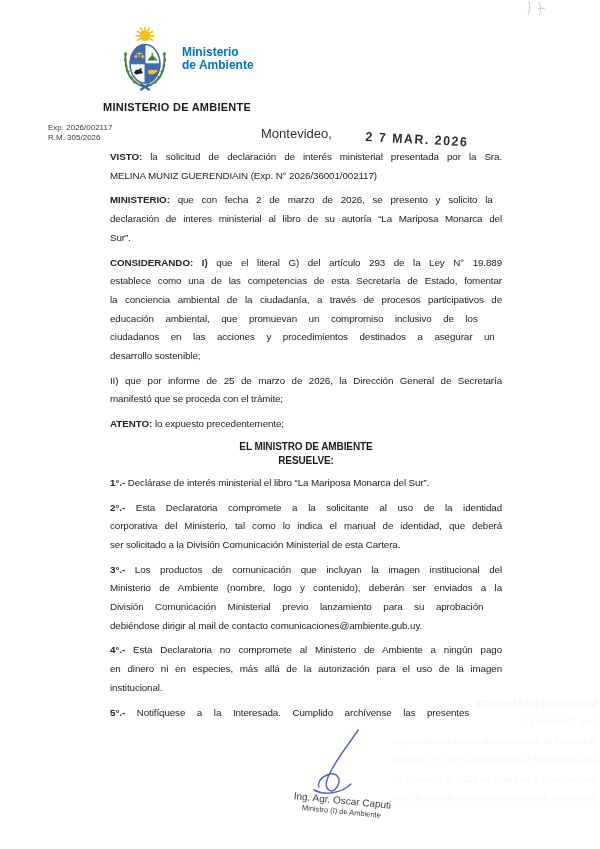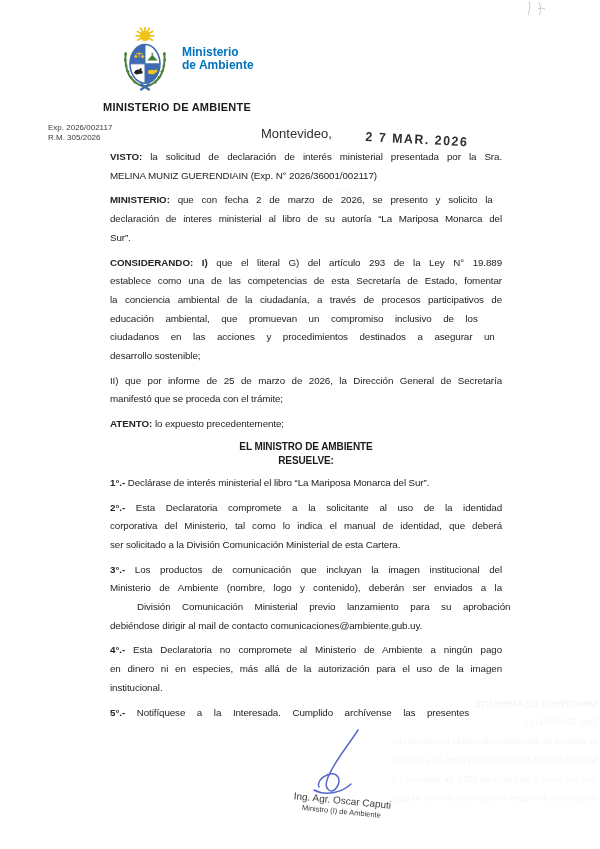--- a/index.html
+++ b/index.html
@@ -166,21 +166,21 @@
           <div class="line"><span><b>1°.-</b> Declárase de interés ministerial el libro “La Mariposa Monarca del Sur”.</span></div>
         </div>
         <div class="para">
           <div class="line just"><span style="word-spacing: 8.05256px;"><b>2°.-</b> Esta Declaratoria compromete a la solicitante al uso de la identidad</span></div>
           <div class="line just"><span style="word-spacing: 4.47786px;">corporativa del Ministerio, tal como lo indica el manual de identidad, que deberá</span></div>
           <div class="line"><span>ser solicitado a la División Comunicación Ministerial de esta Cartera.</span></div>
         </div>
         <div class="para">
           <div class="line just"><span style="word-spacing: 7.07812px; margin-top: 20px;"><b>3°.-</b> Los productos de comunicación que incluyan la imagen institucional del</span></div>
           <div class="line just"><span style="word-spacing: 5.73011px;">Ministerio de Ambiente (nombre, logo y contenido), deberán ser enviados a la</span></div>
-          <div class="line just"><span style="word-spacing: 9px; margin-left: 27px;">División Comunicación Ministerial previo lanzamiento para su aprobación</span></div>
+          <div class="line just"><span style="word-spacing: 9px;">División Comunicación Ministerial previo lanzamiento para su aprobación</span></div>
           <div class="line"><span>debiéndose dirigir al mail de contacto comunicaciones@ambiente.gub.uy.</span></div>
         </div>
         <div class="para">
           <div class="line just"><span style="word-spacing: 5.30682px;"><b>4°.-</b> Esta Declaratoria no compromete al Ministerio de Ambiente a ningún pago</span></div>
           <div class="line just"><span style="word-spacing: 4.14271px;">en dinero ni en especies, más allá de la autorización para el uso de la imagen</span></div>
           <div class="line"><span>institucional.</span></div>
         </div>
         <div class="para">
           <div class="line just"><span style="word-spacing: 9px;"><b>5°.-</b> Notifíquese a la Interesada. Cumplido archívense las presentes</span></div>
         </div>

